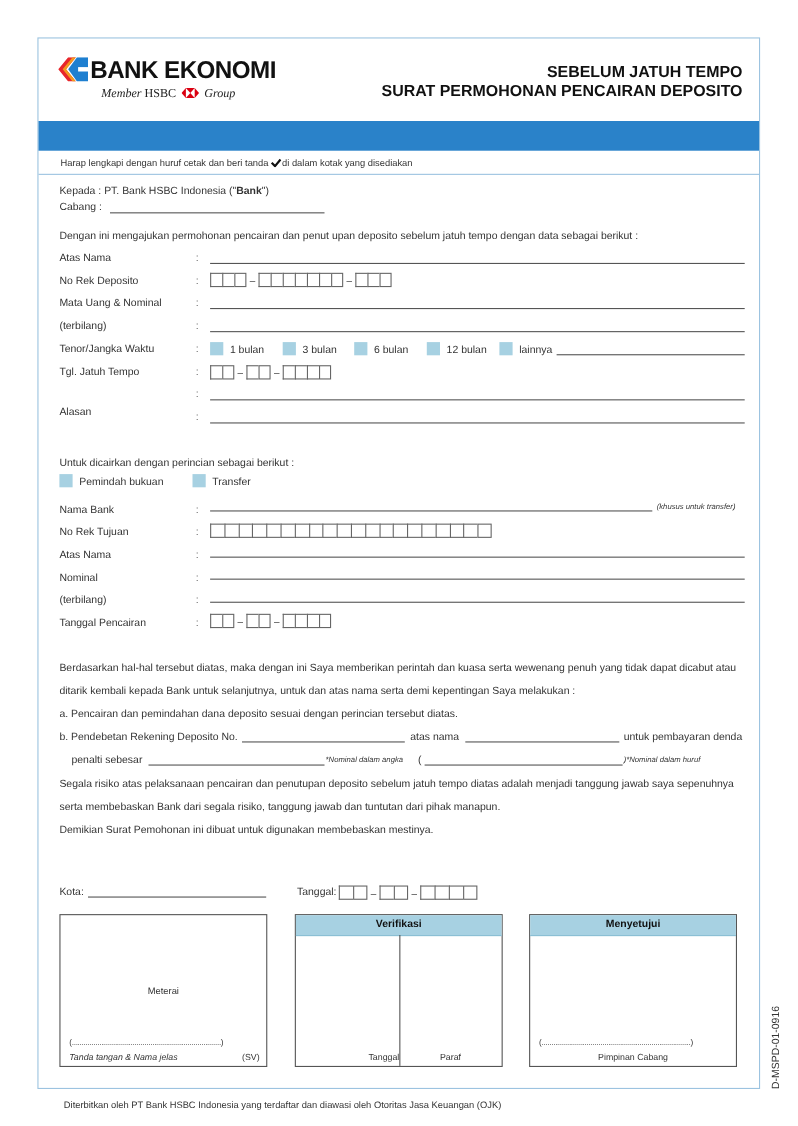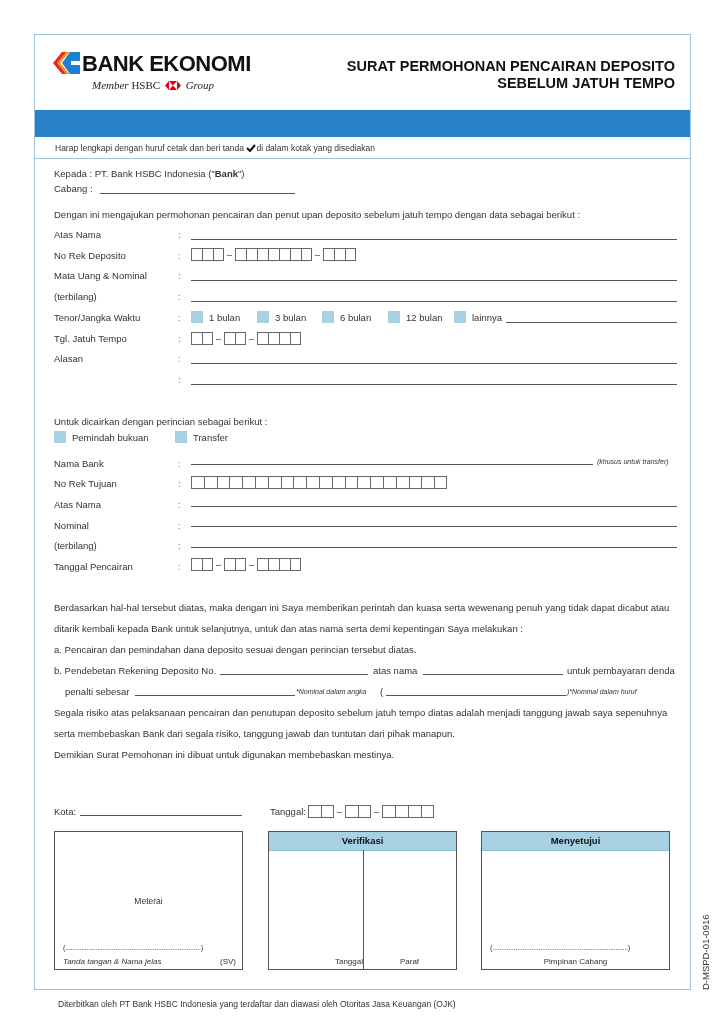--- a/index.html
+++ b/index.html
@@ -53,22 +53,22 @@
     <svg class="hex" viewBox="0 0 16 9">
       <polygon points="0,4.5 4,0 12,0 16,4.5 12,9 4,9" fill="#db0011"></polygon>
       <polygon points="4,0 8,4.5 4,9" fill="#fff"></polygon>
       <polygon points="12,0 8,4.5 12,9" fill="#fff"></polygon>
     </svg>
     <span>Group</span>
   </span>
 </div>
 
 <div class="abs title">
+  <div>SEBELUM JATUH TEMPO</div>
   <div>SURAT PERMOHONAN PENCAIRAN DEPOSITO</div>
-  <div>SEBELUM JATUH TEMPO</div>
 </div>
 
 <div class="abs band"></div>
 
 <div class="abs instr">
   <span>Harap lengkapi dengan huruf cetak dan beri tanda</span>
   <svg class="chk" viewBox="0 0 10 8">
       <polyline points="1,4 4,7 9,1" fill="none" stroke="#111" stroke-width="2"></polyline>
     </svg><span>di dalam kotak yang disediakan</span>
 </div>
@@ -142,21 +142,21 @@
     </div>
   <div class="dash">–</div>
   <div class="grp">
       <div class="cell"></div>
       <div class="cell"></div>
       <div class="cell"></div>
       <div class="cell"></div>
     </div>
 </div>
 
-<div class="abs lbl" style="top:353px;">Alasan</div>
+<div class="abs lbl" style="top:369px;">Alasan</div>
 <div class="abs colon" style="top:353px;">:</div>
 <div class="line" style="left:191px;top:363px;width:486px;"></div>
 <div class="abs colon" style="top:374px;">:</div>
 <div class="line" style="left:191px;top:384px;width:486px;"></div>
 
 <div class="abs txt" style="left:54px;top:416px;">Untuk dicairkan dengan perincian sebagai berikut :</div>
 <div class="opt" style="left:54px;top:431px;"><span class="cb"></span><span>Pemindah bukuan</span></div>
 <div class="opt" style="left:175px;top:431px;"><span class="cb"></span><span>Transfer</span></div>
 
 <div class="abs lbl" style="top:458px;">Nama Bank</div>

